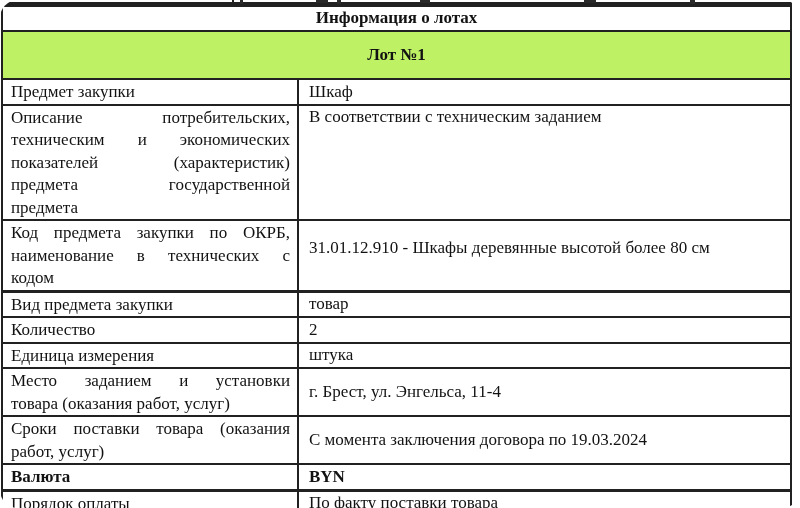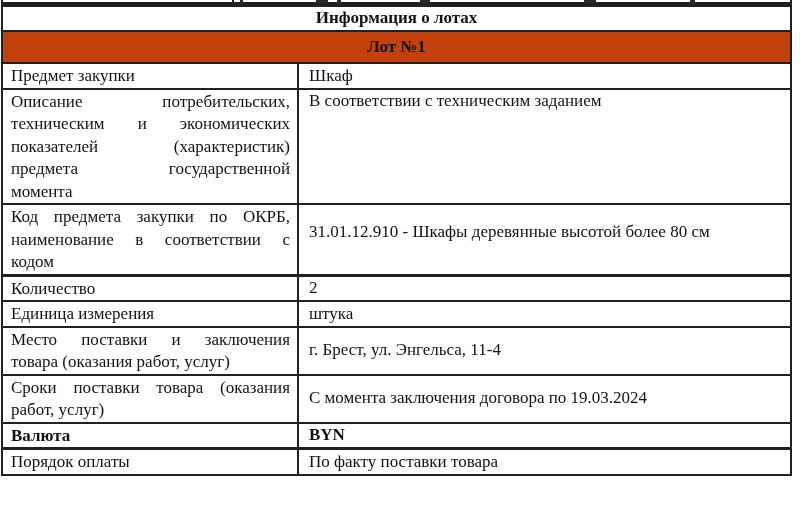--- a/index.html
+++ b/index.html
@@ -8,20 +8,21 @@
     font-family: "Liberation Serif", "DejaVu Serif", serif;
     background: #ffffff;
   }
   .page {
     position: relative;
     width: 800px;
     height: 508px;
     overflow: hidden;
     background: #ffffff;
     color: #121212;
+    border-radius: 18px;
   }
 
   
   .top-strip {
     margin-left: 1px;
     width: 791px;
     height: 5px;
     border-left: 2px solid #212121;
     border-right: 2px solid #212121;
     border-bottom: 3px solid #212121;
@@ -56,22 +57,22 @@
   td.lc { vertical-align: top; padding-top: 1px; }
   .jl { text-align: justify; text-align-last: justify; }
   .jl:last-child { text-align-last: left; }
   
   td.vc { padding-left: 10px; text-align: left; }
 
   tr.h-title { height: 22px; }
   tr.h-title td { font-weight: bold; text-align: center; padding: 0; }
   tr.h-lot { height: 20px; }
   tr.h-lot td {
-    font-weight: bold; text-align: center; padding: 4px;
-    background: #c2410c;
+    font-weight: bold; text-align: center; padding: 12px;
+    background: #bef264;
   }
 
   tr.rw-predmet     { height: 20px; }
   tr.rw-opisanie    { height: 112px; }
   tr.rw-kod         { height: 64px; }
   tr.rw-vid         { height: 21px; }
   tr.rw-kolichestvo { height: 20px; }
   tr.rw-edinitsa    { height: 20px; }
   tr.rw-mesto       { height: 43px; }
   tr.rw-sroki       { height: 46px; }
@@ -119,52 +120,58 @@
       </td>
       <td class="vc">Шкаф</td>
     </tr>
 
     <tr class="rw-opisanie">
       <td class="lc">
         <div class="jl">Описание потребительских,</div>
         <div class="jl">техническим и экономических</div>
         <div class="jl">показателей (характеристик)</div>
         <div class="jl">предмета государственной</div>
-        <div class="jl">момента</div>
+        <div class="jl">предмета</div>
       </td>
       <td class="vc">В соответствии с техническим заданием</td>
     </tr>
 
     <tr class="rw-kod">
       <td class="lc">
         <div class="jl">Код предмета закупки по ОКРБ,</div>
-        <div class="jl">наименование в соответствии с</div>
+        <div class="jl">наименование в технических с</div>
         <div class="jl">кодом</div>
       </td>
       <td class="vc">31.01.12.910 -  Шкафы деревянные высотой более 80 см</td>
     </tr>
 
+    <tr class="rw-vid">
+      <td class="lc">
+        <div class="jl">Вид предмета закупки</div>
+      </td>
+      <td class="vc">товар</td>
+    </tr>
 
     <tr class="rw-kolichestvo">
       <td class="lc">
         <div class="jl">Количество</div>
       </td>
       <td class="vc">2</td>
     </tr>
 
     <tr class="rw-edinitsa">
       <td class="lc">
         <div class="jl">Единица измерения</div>
       </td>
       <td class="vc">штука</td>
     </tr>
 
     <tr class="rw-mesto">
       <td class="lc">
-        <div class="jl">Место поставки и заключения</div>
+        <div class="jl">Место заданием и установки</div>
         <div class="jl">товара (оказания работ, услуг)</div>
       </td>
       <td class="vc">г. Брест, ул. Энгельса, 11-4</td>
     </tr>
 
     <tr class="rw-sroki">
       <td class="lc">
         <div class="jl">Сроки поставки товара (оказания</div>
         <div class="jl">работ, услуг)</div>
       </td>

